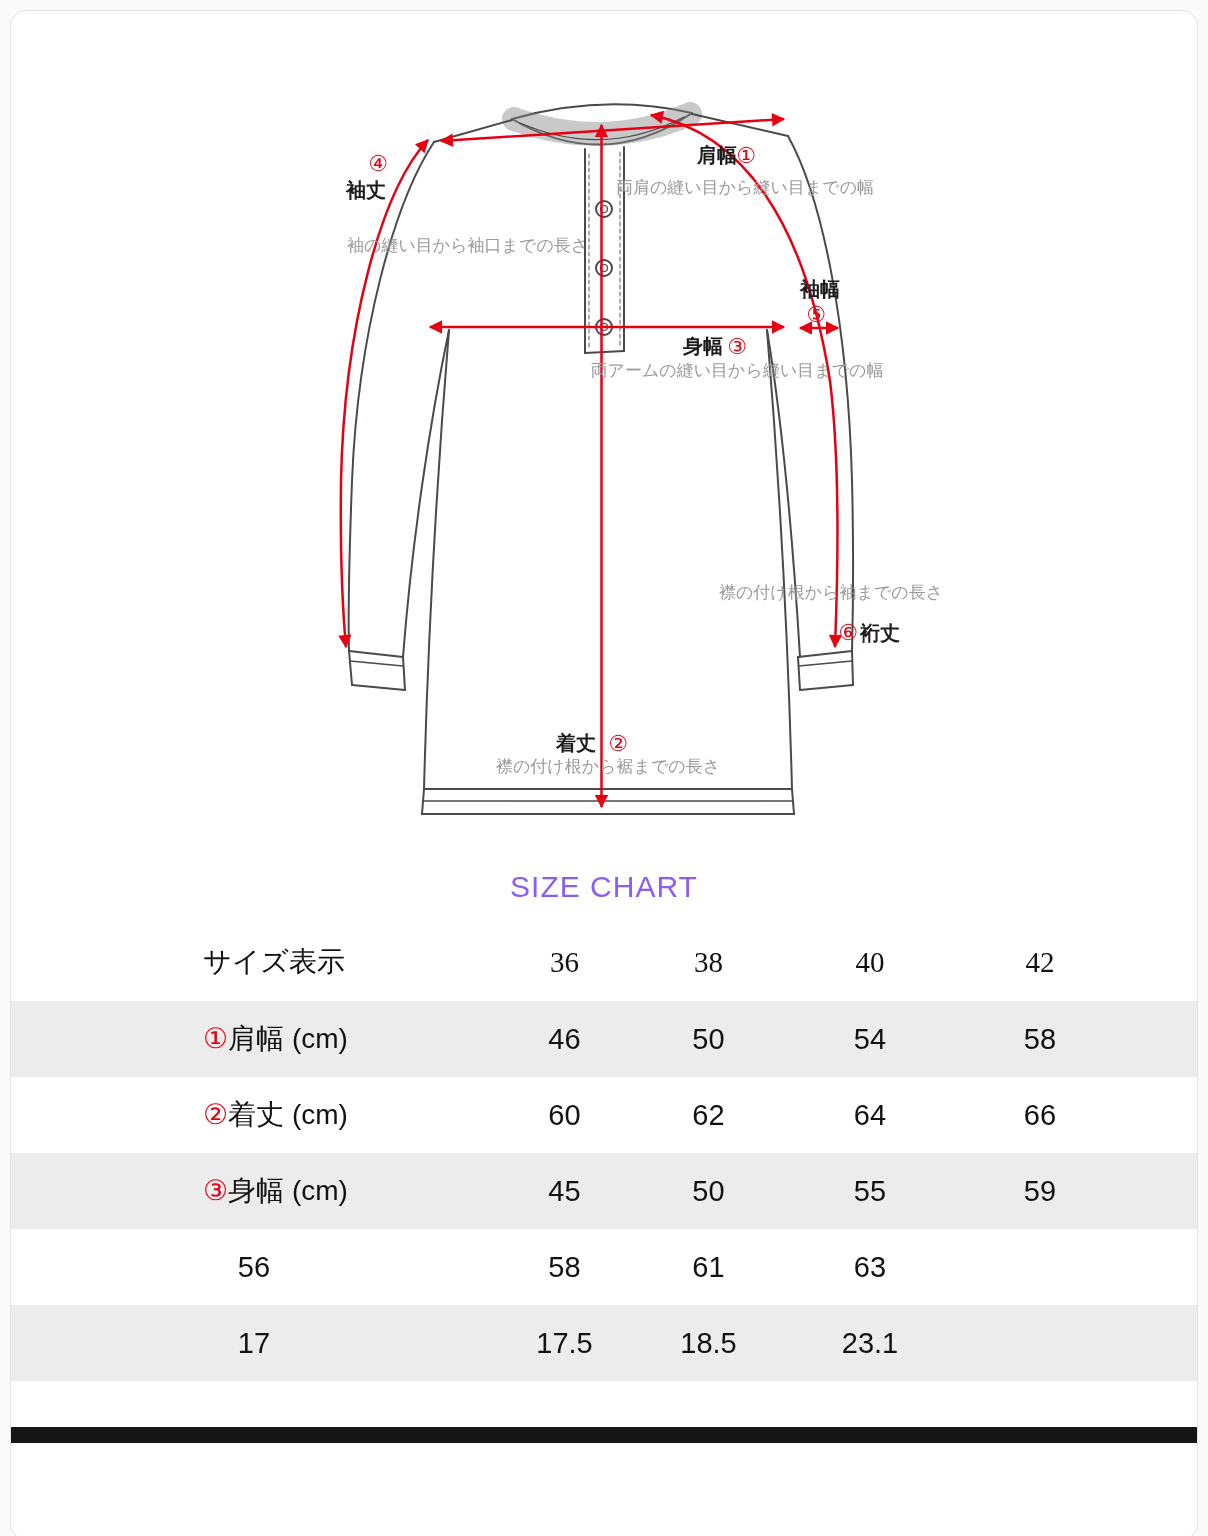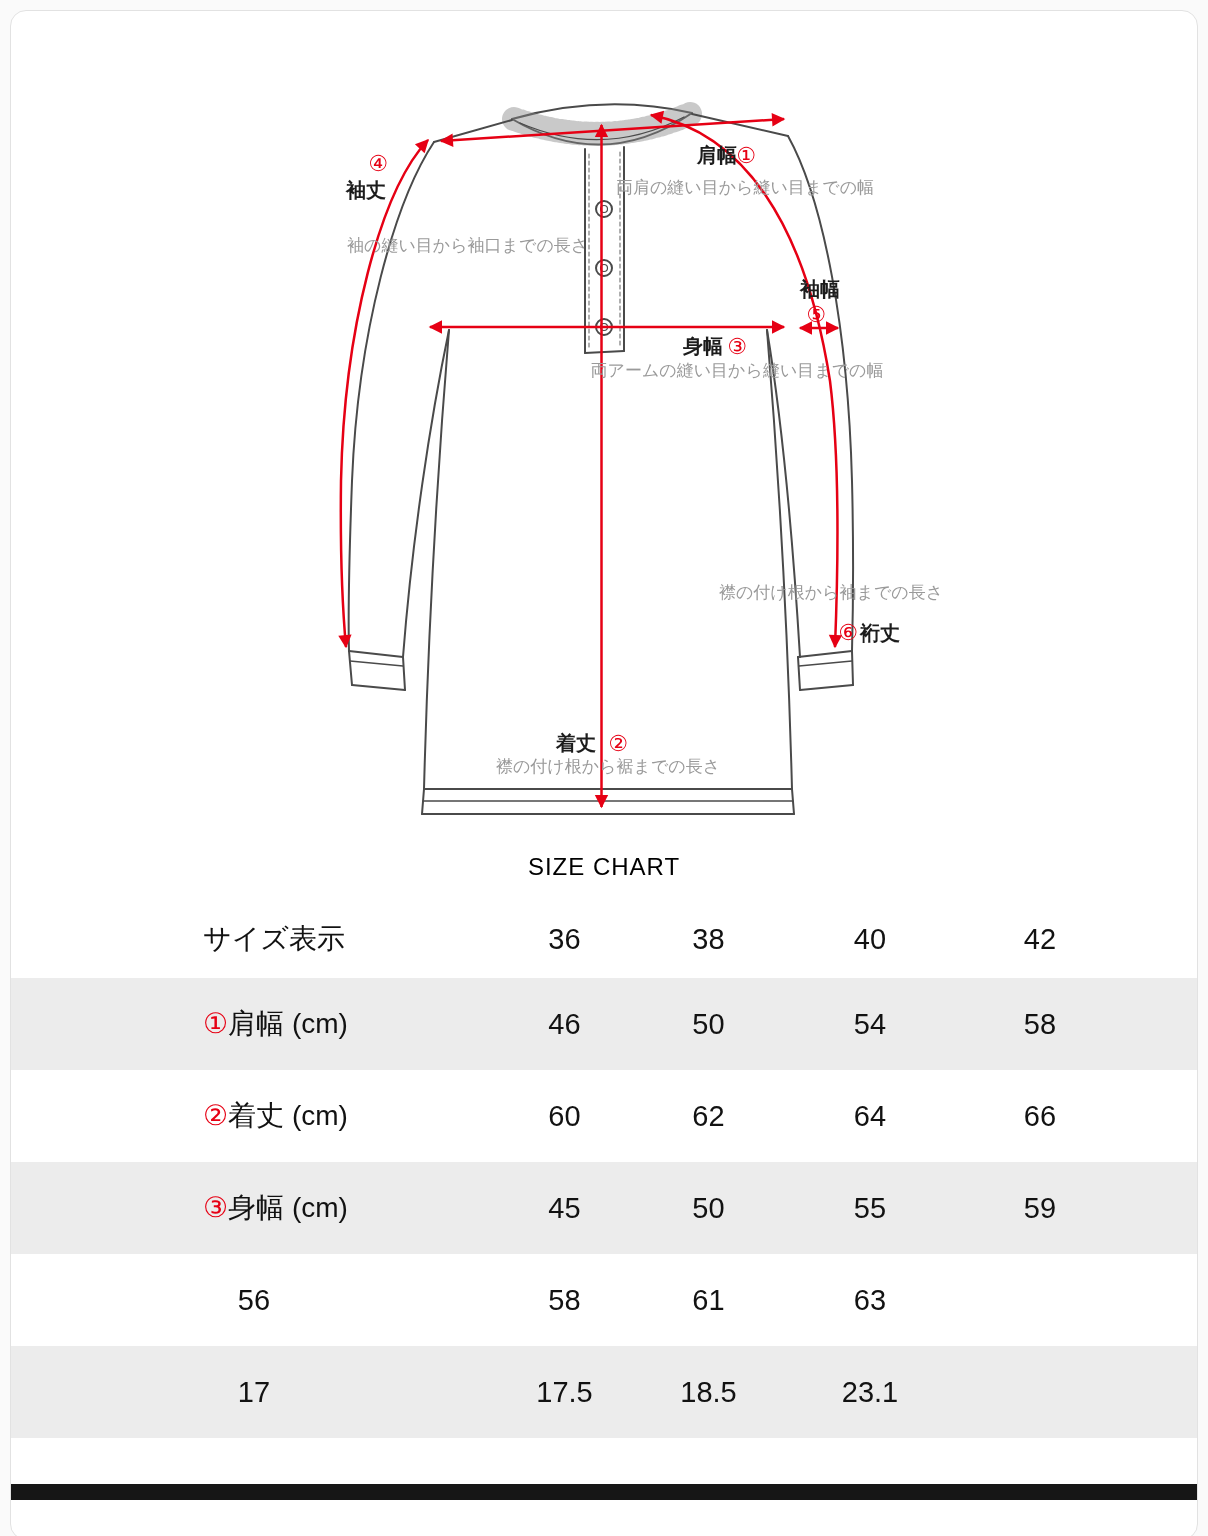--- a/index.html
+++ b/index.html
@@ -18,37 +18,37 @@
     border-radius:16px;
     overflow:hidden;
   }
   .diagram { height:830px; }
   .diagram svg { display:block; }
   svg text { font-family:"Liberation Sans","DejaVu Sans",sans-serif; }
   .dlabel { font-size:20px; font-weight:bold; fill:#1c1c1c; }
   .dnum   { font-size:22px; fill:#e60014; }
   .dnote  { font-size:17px; fill:#9a9a9a; }
   .sc-title {
-    margin-top:12px;
+    margin-top:29px;
     text-align:center;
-    font-size:24px;
+    font-size:30px;
     font-weight:400;
     letter-spacing:1px;
-    color:#000000;
+    color:#8b5cf6;
   }
   .size-table { margin-top:19px; }
   .trow {
     display:grid;
     grid-template-columns:486px 135px 153px 170px 170px;
     align-items:center;
-    height:92px;
+    height:76px;
     font-size:29px;
     color:#121212;
   }
-  .trow.header { height:78px; }
+  .trow.header { height:78px;font-family:Liberation Serif, serif; }
   .trow .lab { padding-left:192px; font-size:28px; white-space:nowrap; }
   .trow .val { text-align:center; }
   .trow.shaded { background:#ececec; }
   .num { color:#e60014; }
   .bottom-bar { margin-top:46px; height:16px; background:#161616; }
 </style>
 </head>
 <body>
 
 <div class="card">

